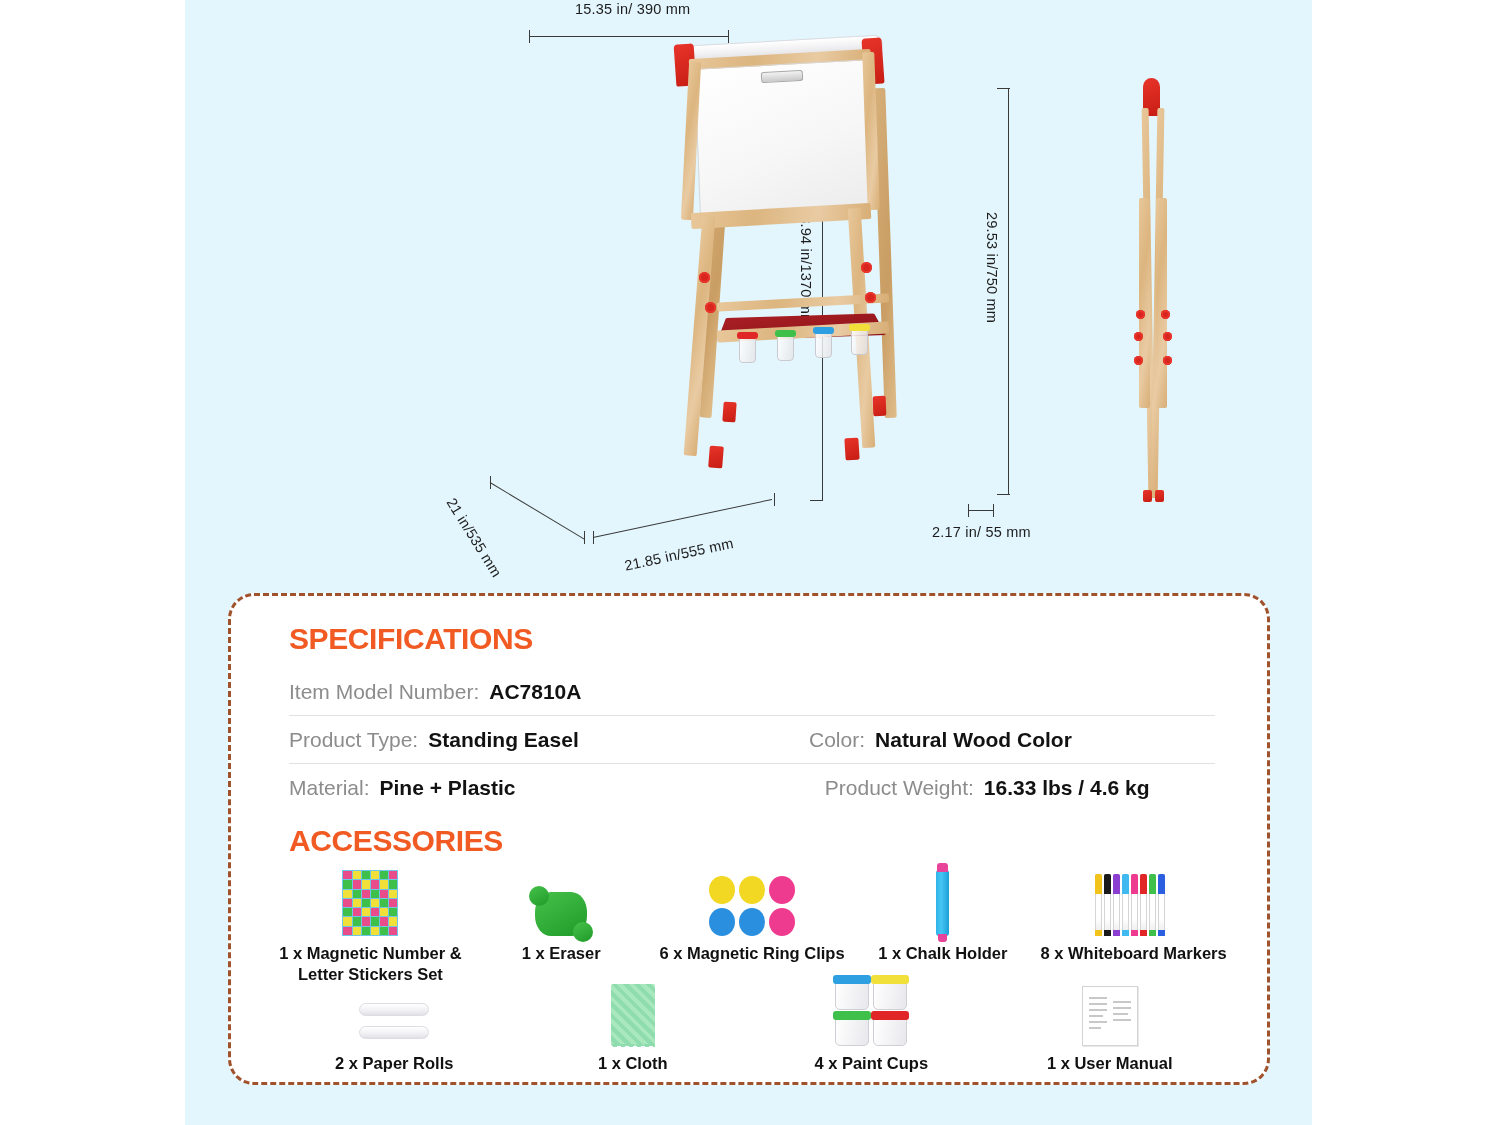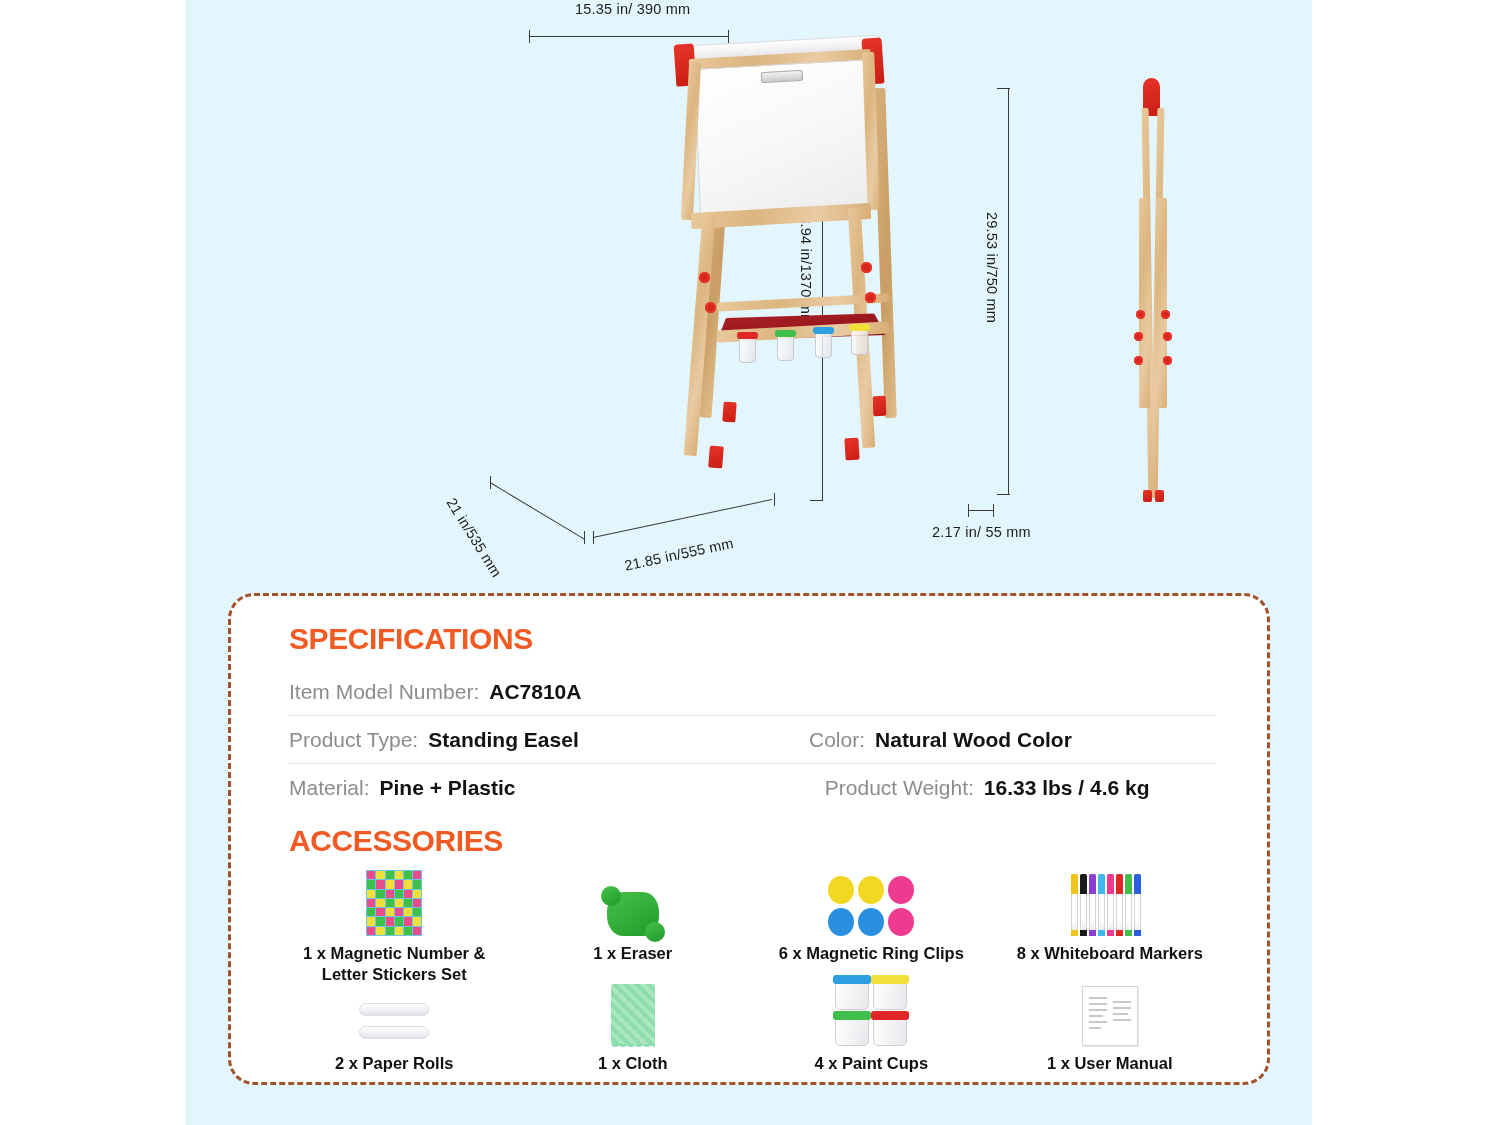--- a/index.html
+++ b/index.html
@@ -340,20 +340,26 @@
               <i style="background: rgb(239, 59, 143);"></i>
               <i style="background: rgb(43, 143, 224);"></i>
               <i style="background: rgb(43, 143, 224);"></i>
               <i style="background: rgb(239, 59, 143);"></i>
             </div>
           </div>
         <div class="acc-label">6 x Magnetic Ring Clips</div>
       </div>
       <div class="acc-item">
         <div class="acc-art">
+            <div class="chalkholder"></div>
+          </div>
+        <div class="acc-label">1 x Chalk Holder</div>
+      </div>
+      <div class="acc-item">
+        <div class="acc-art">
             <div class="markers" id="markers-art">
               <i style="--c: #f2c31a;"></i>
               <i style="--c: #1a1a1a;"></i>
               <i style="--c: #8b3fd1;"></i>
               <i style="--c: #3fb9ef;"></i>
               <i style="--c: #ef3b8f;"></i>
               <i style="--c: #e02626;"></i>
               <i style="--c: #3fc04a;"></i>
               <i style="--c: #2b5fe0;"></i>
             </div>

